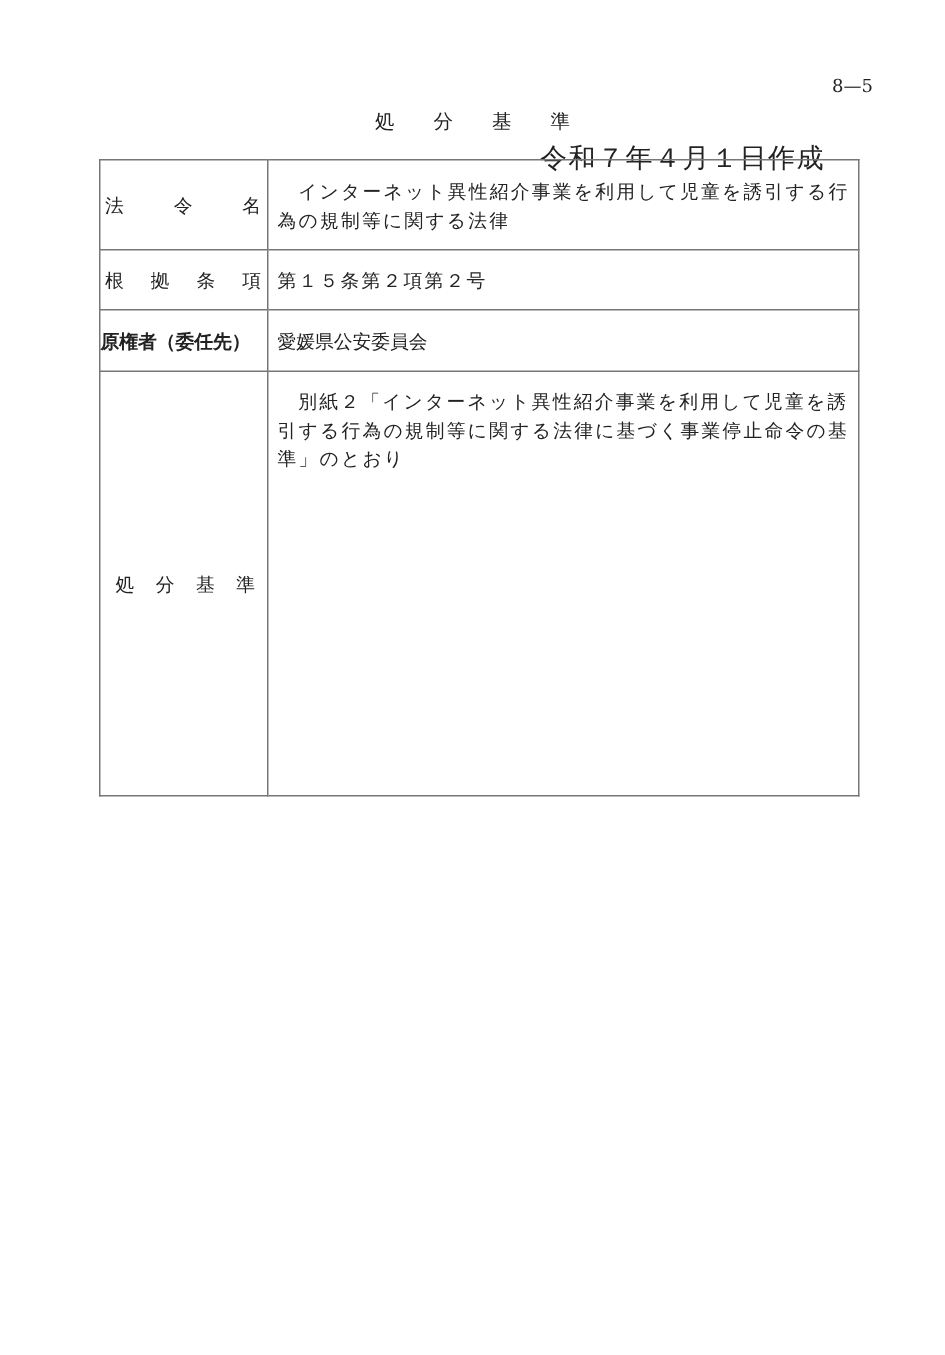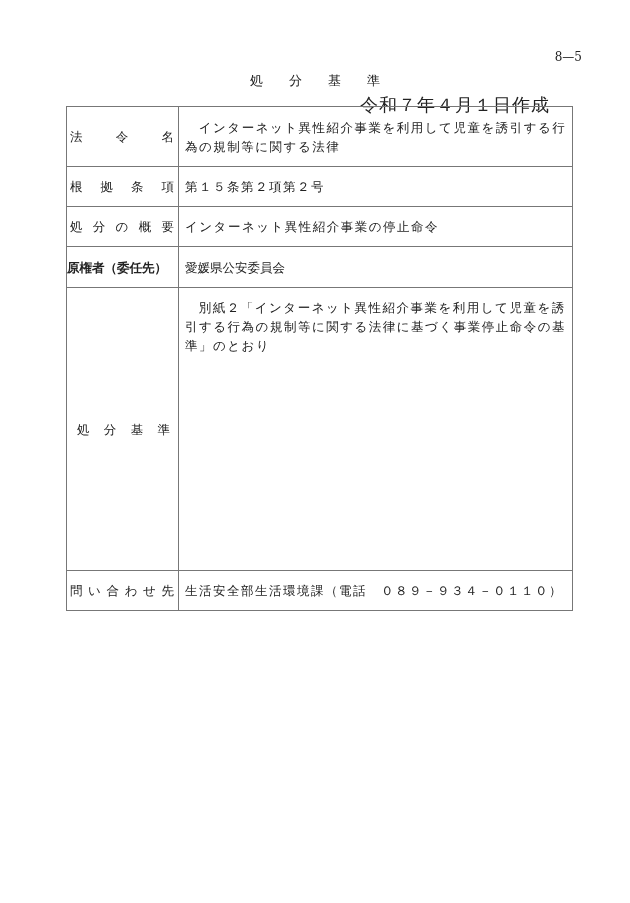--- a/index.html
+++ b/index.html
@@ -25,30 +25,22 @@
 <table>
   <tbody>
       <tr style="height:60px">
     <td class="label">法令名</td>
     <td class="value indent">インターネット異性紹介事業を利用して児童を誘引する行為の規制等に関する法律</td>
   </tr>
   <tr style="height:40px">
     <td class="label">根拠条項</td>
     <td class="value">第１５条第２項第２号</td>
   </tr>
-  <tr style="height:40px">
-    <td class="label">処分の概要</td>
-    <td class="value">インターネット異性紹介事業の停止命令</td>
-  </tr>
   <tr style="height:41px">
     <td class="label" style="text-align-last:auto;letter-spacing:0;padding-left:0;font-weight:bold;">原権者（委任先）</td>
     <td class="value" style="letter-spacing:0;">愛媛県公安委員会</td>
   </tr>
   <tr style="height:283px">
     <td class="label" style="padding:0 8px 0 10px;">処分基準</td>
     <td class="value top indent">別紙２「インターネット異性紹介事業を利用して児童を誘引する行為の規制等に関する法律に基づく事業停止命令の基準」のとおり</td>
   </tr>
-  <tr style="height:40px">
-    <td class="label">問い合わせ先</td>
-    <td class="value contact">生活安全部生活環境課（電話　０８９－９３４－０１１０）</td>
-  </tr>
 </tbody>
   </table>
 
 </body></html>

